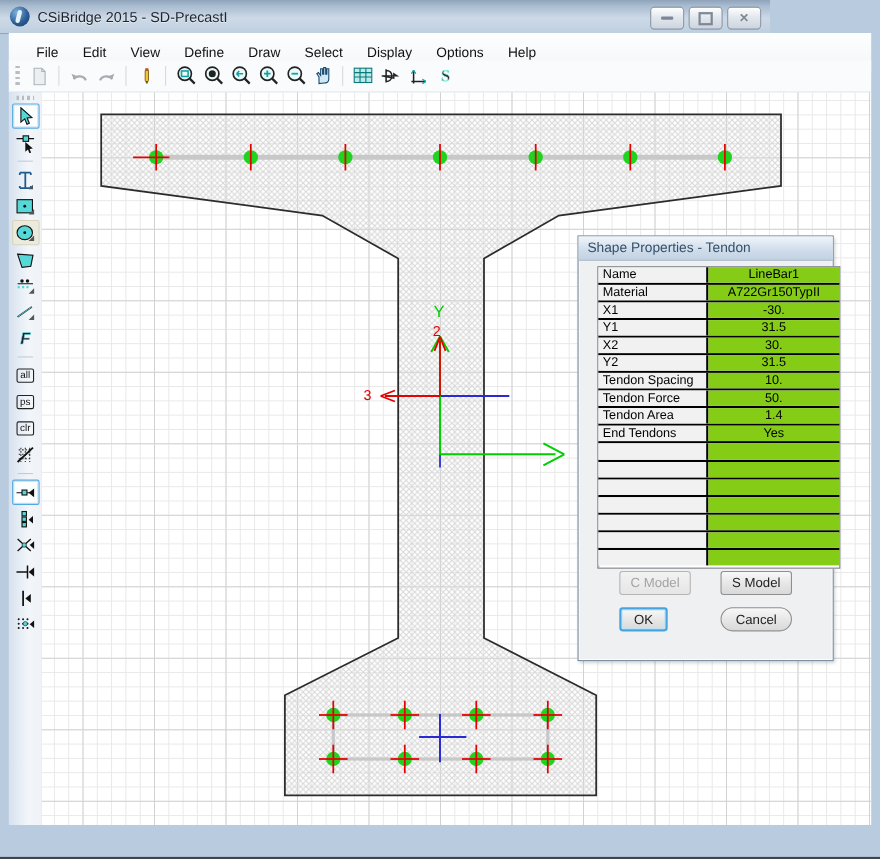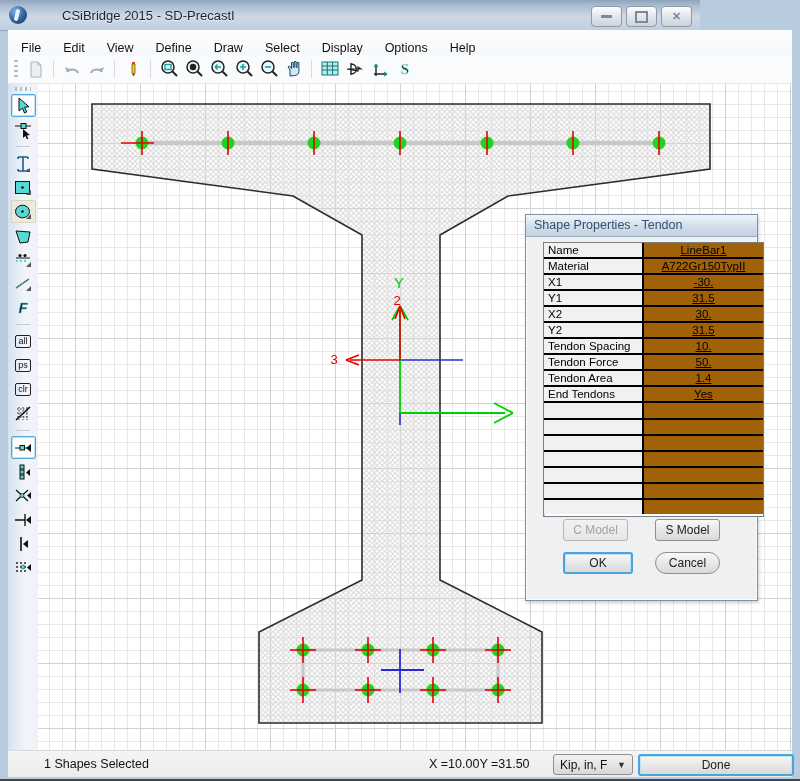--- a/index.html
+++ b/index.html
@@ -2,36 +2,36 @@
 <html><head>
 <meta charset="utf-8">
 <style>
   html,body{margin:0;padding:0;}
   body{font-family:"Liberation Sans",sans-serif;-webkit-font-smoothing:antialiased;}
   .window{position:relative;width:800px;height:781px;background:#b9cbdf;outline:1px solid #56606c;overflow:hidden;}
 
   
   .titlebar{position:absolute;left:0;top:0;width:700px;height:30px;
     background:linear-gradient(#8ea3ba 0%,#a9bcd0 18%,#cdd9e7 55%,#bfcfdf 100%);
-    display:flex;align-items:center;border-bottom:1px solid #93a5b8;gap:28px;}
+    display:flex;align-items:center;border-bottom:1px solid #93a5b8;}
   .app-icon{width:18px;height:18px;margin:0 7px 0 9px;border-radius:50%;
     background:radial-gradient(circle at 35% 30%,#7fb2e0 0%,#2d5f96 55%,#123a66 100%);
     position:relative;flex:0 0 auto;}
   .app-icon::after{content:"";position:absolute;left:6px;top:3px;width:4px;height:12px;background:#e8f1fa;transform:rotate(14deg);border-radius:2px;}
   .title-text{font-size:13px;color:#1c242e;text-shadow:0 1px 0 rgba(255,255,255,.55);}
   .win-buttons{position:absolute;right:8px;top:6px;display:flex;gap:4px;}
   .win-btn{width:29px;height:19px;border:1px solid #8d9aa9;border-radius:4px;
     background:linear-gradient(#fefefe,#e3e8ee 45%,#ccd4dd);display:flex;align-items:center;justify-content:center;
     color:#7e8894;font-size:11px;font-weight:bold;box-shadow:inset 0 1px 0 #fff;}
   .win-btn .bar{width:11px;height:3px;background:#7e8894;border-radius:1px;}
   .win-btn .box{width:9px;height:8px;border:2px solid #7e8894;}
 
   
   .menubar{position:absolute;left:8px;top:30px;width:784px;height:37px;background:linear-gradient(#fdfefe,#f2f5f8);
-    display:flex;align-items:center;padding-left:2px;box-sizing:border-box;border-bottom:1px solid #e3e6ea;}
+    display:flex;align-items:center;padding-left:14px;box-sizing:border-box;border-bottom:1px solid #e3e6ea;}
   .menu-item{font-size:12.5px;color:#111;padding:3px 11px;cursor:default;}
 
   
   .toolbar{position:absolute;left:8px;top:55px;width:784px;height:29px;background:#fafbfc;
     display:flex;align-items:center;box-sizing:border-box;border-bottom:1px solid #e8e8e8;}
   .grip-v{width:4px;height:18px;margin:0 5px 0 6px;
     background:repeating-linear-gradient(to bottom,#b9bcc0 0 2px,transparent 2px 5px);}
   .tb-sep{width:1px;height:18px;background:#d8dadd;margin:0 5px;}
   .tb-btn{width:25px;height:24px;display:flex;align-items:center;justify-content:center;border-radius:3px;}
   .tb-btn svg{display:block;}
@@ -63,21 +63,21 @@
   .dialog{position:absolute;left:487px;top:130px;width:233px;height:387px;background:#eef0f2;
     border:1px solid #7d90a5;box-shadow:inset 0 0 0 1px #fbfcfd,1px 2px 3px rgba(60,70,80,.25);box-sizing:border-box;}
   .dialog-title{height:21px;line-height:21px;padding-left:8px;font-size:12.5px;color:#33506c;
     background:linear-gradient(#f0f5fa,#cfdcea 60%,#c3d2e2);border-bottom:1px solid #9db0c3;}
   .ptable{position:absolute;left:6px;top:27px;width:219px;height:273px;background:#fff;
     border:1px solid #7a7f87;box-shadow:inset 1px 1px 0 #c9c9c9;margin-left:11px;}
   .prow{display:flex;height:14.05px;border-bottom:2px solid #000;}
   .prow:last-child{border-bottom:none;}
   .pcell-label{width:94px;background:#f1f1f1;border-right:2px solid #000;font-size:11.5px;color:#000;
     padding-left:4px;display:flex;align-items:center;}
-  .pcell-value{flex:1;font-size:11.5px;color:#000;display:flex;align-items:center;justify-content:center;background:#a16207;text-decoration:underline;}
+  .pcell-value{flex:1;font-size:11.5px;color:#000;display:flex;align-items:center;justify-content:center;background:#84cc16;}
   .dbtn{position:absolute;height:22px;border:1px solid #8f8f8f;border-radius:3px;font-size:12px;color:#222;
     background:linear-gradient(#f8f8f8,#e9e9e9 45%,#d9d9d9);display:flex;align-items:center;justify-content:center;box-sizing:border-box;}
   .dbtn.disabled{color:#a3a3a3;border-color:#b5b5b5;background:linear-gradient(#f2f2f2,#e6e6e6);}
   .dbtn.focus{border:2px solid #49a3dd;box-shadow:0 0 0 1px #bfe2f5 inset;}
 
   
   .statusbar{position:absolute;left:8px;top:750px;width:784px;height:27px;background:linear-gradient(#f4f4f4,#ececec);
     border-top:1px solid #d9d9d9;font-size:12.5px;color:#111;}
   .sb-selection{position:absolute;left:36px;top:6px;}
   .sb-coords{position:absolute;left:421px;top:6px;}
@@ -526,30 +526,21 @@
               <div class="pcell-label"></div>
               <div class="pcell-value"></div>
             </div>
           <div class="prow">
               <div class="pcell-label"></div>
               <div class="pcell-value"></div>
             </div>
         </div>
         <div class="dbtn disabled" style="left:37px;top:304px;width:65px;">C Model</div>
         <div class="dbtn" style="left:129px;top:304px;width:65px;">S Model</div>
-        <div class="dbtn focus" style="left:37px;top:337px;width:70px;">OK</div>
+        <div class="dbtn focus" style="left:37px;top:337px;width:44px;">OK</div>
         <div class="dbtn" style="left:129px;top:337px;width:65px;border-radius:11px;">Cancel</div>
       </div>
     </div>
   </div>
 
-  <div class="statusbar">
-    <div class="sb-selection">1 Shapes Selected</div>
-    <div class="sb-coords">X =10.00Y =31.50</div>
-    <div class="sb-units">
-      <span>Kip, in, F</span>
-      <span class="arrow">▼</span>
-    </div>
-    <div class="dbtn focus sb-done">Done</div>
-  </div>
 
   <div class="frame-bottom"></div>
 </div>
 
 </body></html>

